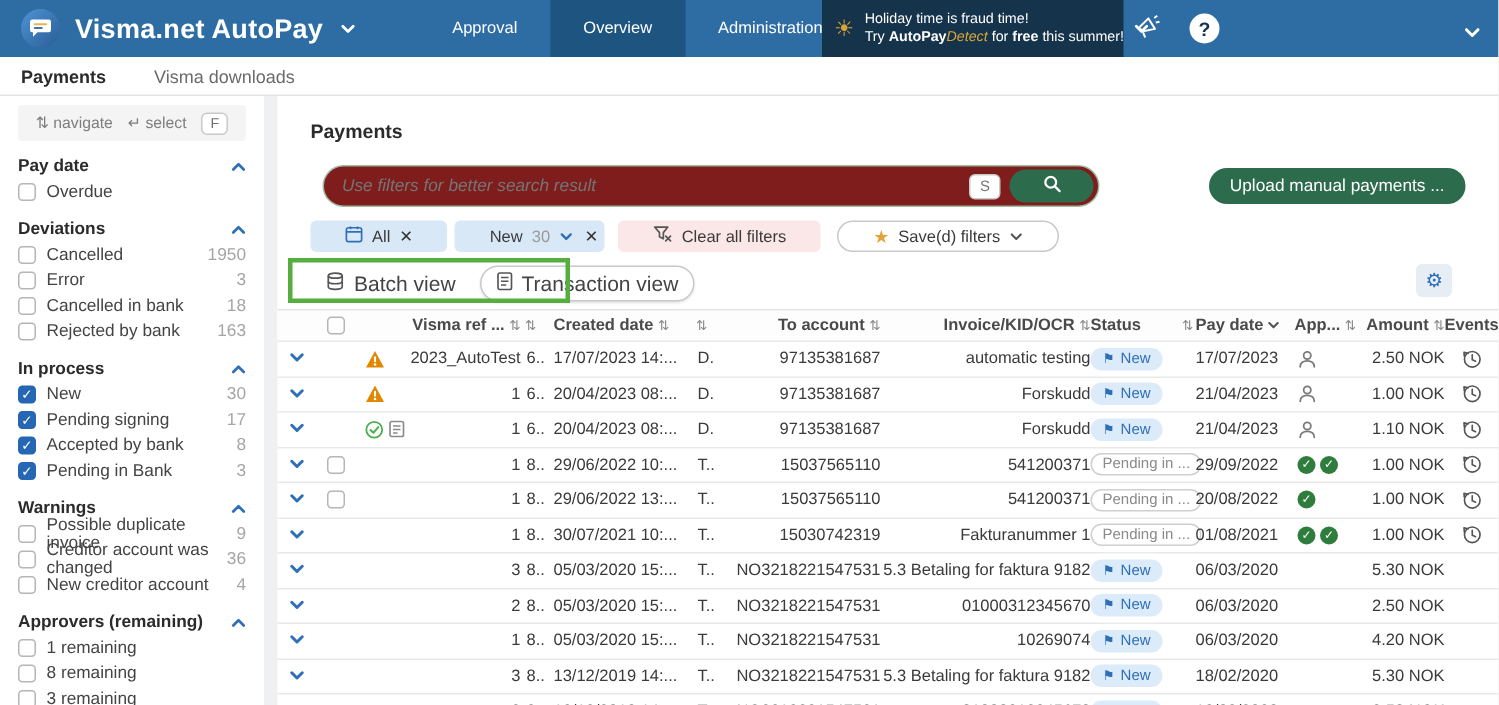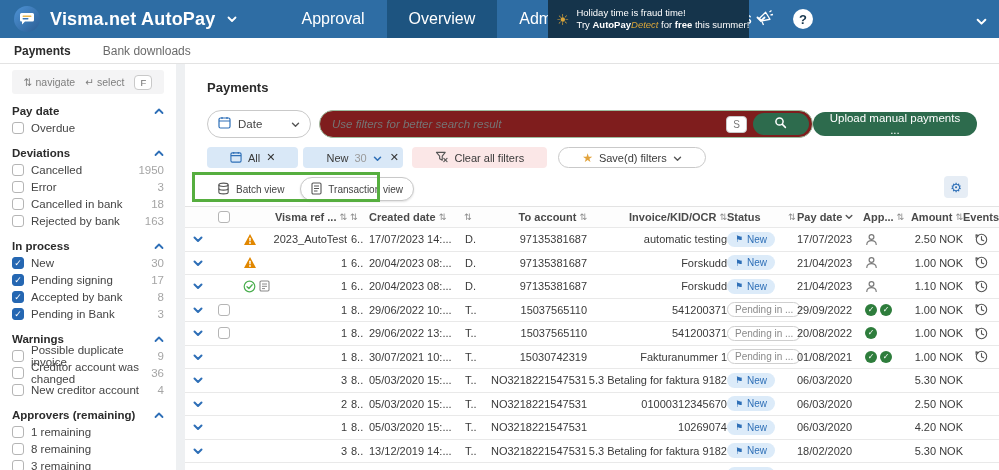--- a/index.html
+++ b/index.html
@@ -8,21 +8,21 @@
 
   
   .navbar { position:relative; height:38px; background:#2e6da4; display:flex; align-items:center; color:#fff; }
   .brand { display:flex; align-items:center; gap:10px; padding:0 14px; }
   .logo { width:26px; height:26px; border-radius:50%; background:linear-gradient(135deg,#4e93d6,#2a5d93);
     display:flex; align-items:center; justify-content:center; }
   .logo svg { display:block; }
   .brand-name { font-size:18px; font-weight:bold; letter-spacing:.2px; }
   .brand-caret { margin-left:2px; }
   #nav-tabs { display:flex; height:38px; margin-left:28px; }
-  .nav-tab { display:flex; align-items:center; padding:0 22px; font-size:16px; cursor:pointer; }
+  .nav-tab { display:flex; align-items:center; padding:0 22px; font-size:11px; cursor:pointer; }
   .nav-tab.active { background:#1d5480; }
   .nav-banner { position:absolute; left:548px; top:0; width:201px; height:38px; background:#15344b;
     display:flex; align-items:center; gap:7px; padding:0 8px; }
   .banner-sun { color:#d9a53a; font-size:15px; line-height:1; }
   .banner-text { font-size:9.5px; line-height:1.3; color:#fff; white-space:nowrap; }
   .banner-text b { font-weight:bold; }
   .banner-detect { color:#d9a53a; font-style:italic; }
   .nav-icons { position:absolute; left:756px; top:0; height:38px; display:flex; align-items:center; gap:18px; }
   .help-circle { width:20px; height:20px; border-radius:50%; background:#fff; color:#15344b;
     font-weight:bold; font-size:13px; display:flex; align-items:center; justify-content:center; }
@@ -80,21 +80,21 @@
   .chip.white { background:#fff; border:1px solid #c9c9c9; border-radius:12px; margin-left:6px; }
   .chip .x { color:#333; font-size:11px; font-weight:bold; cursor:pointer; }
   .chip .muted { color:#9a9a9a; }
   .chip-new { width:100px; justify-content:flex-start; }
   .chip-new .x { margin-left:2px; }
   .star { color:#e2a33c; font-size:12px; }
 
   .viewrow { position:relative; height:30px; margin-bottom:2px; display:flex; align-items:center; }
   .annotation-box { position:absolute; left:-15px; top:-2px; width:188px; height:30px;
     border:3px solid #56ae3f; pointer-events:none; z-index:5; }
-  .view-btn { display:flex; align-items:center; gap:6px; font-size:10px; color:#444; cursor:pointer;
+  .view-btn { display:flex; align-items:center; gap:6px; font-size:14px; color:#444; cursor:pointer;
     height:24px; padding:0 10px; }
   .view-btn.outlined { background:#fff; border:1px solid #c9c9c9; border-radius:13px;
     box-shadow:0 1px 2px rgba(0,0,0,.12); margin-left:6px; }
   .gear-btn { position:absolute; right:9px; top:2px; width:24px; height:22px; background:#e6edf5;
     border-radius:4px; color:#2e6fb7; font-size:13px; display:flex; align-items:center;
     justify-content:center; cursor:pointer; }
 
   
   .tbl { width:100%; }
   .tr { display:grid; grid-template-columns:26px 26px 36px 74px 22px 92px 26px 100px 140px 58px 12px 66px 38px 62px 1fr;
@@ -170,21 +170,21 @@
   </div>
   <span class="nav-caret-right">
     <svg width="11" height="8" viewBox="0 0 10 7">
         <polyline points="1.5,1.5 5,5 8.5,1.5" fill="none" stroke="#fff" stroke-width="1.8" stroke-linecap="round" stroke-linejoin="round"></polyline>
       </svg>
   </span>
 </div>
 
 <div class="subtabs" id="subtabs">
     <div class="subtab active">Payments</div>
-    <div class="subtab">Bank downloads</div>
+    <div class="subtab">Visma downloads</div>
   </div>
 
 <div class="page">
 
   <div class="sidebar">
     <div class="kbd-hints">
       <span><span>⇅</span> <span>navigate</span></span>
       <span><span>↵</span> <span>select</span></span>
       <span class="kbd-key">F</span>
     </div>
@@ -305,36 +305,20 @@
      </div>
      </div>
       </div>
   </div>
 
   <div class="card">
     <div class="pad">
       <div class="page-title">Payments</div>
 
       <div class="filterbar">
-        <div class="date-select">
-          <span>
-            <svg width="13" height="13" viewBox="0 0 13 13">
-                <g fill="none" stroke="#2e6fb7" stroke-width="1.2">
-                  <rect x="1" y="2" width="11" height="10" rx="1.5"></rect>
-                  <path d="M1 5 H12 M4 1 V3 M9 1 V3"></path>
-                </g>
-              </svg>
-          </span>
-          <span class="lbl">Date</span>
-          <span class="car">
-            <svg width="9" height="6" viewBox="0 0 10 7">
-                <polyline points="1.5,1.5 5,5 8.5,1.5" fill="none" stroke="#555" stroke-width="1.6" stroke-linecap="round" stroke-linejoin="round"></polyline>
-              </svg>
-          </span>
-        </div>
         <div class="searchwrap">
           <input placeholder="Use filters for better search result" style="">
           <span class="key-badge">S</span>
           <button class="search-btn">
             <span>
               <svg width="13" height="13" viewBox="0 0 13 13">
                   <circle cx="5.5" cy="5.5" r="3.6" fill="none" stroke="#fff" stroke-width="1.5"></circle>
                   <line x1="8.4" y1="8.4" x2="11.4" y2="11.4" stroke="#fff" stroke-width="1.5" stroke-linecap="round"></line>
                 </svg>
             </span>

